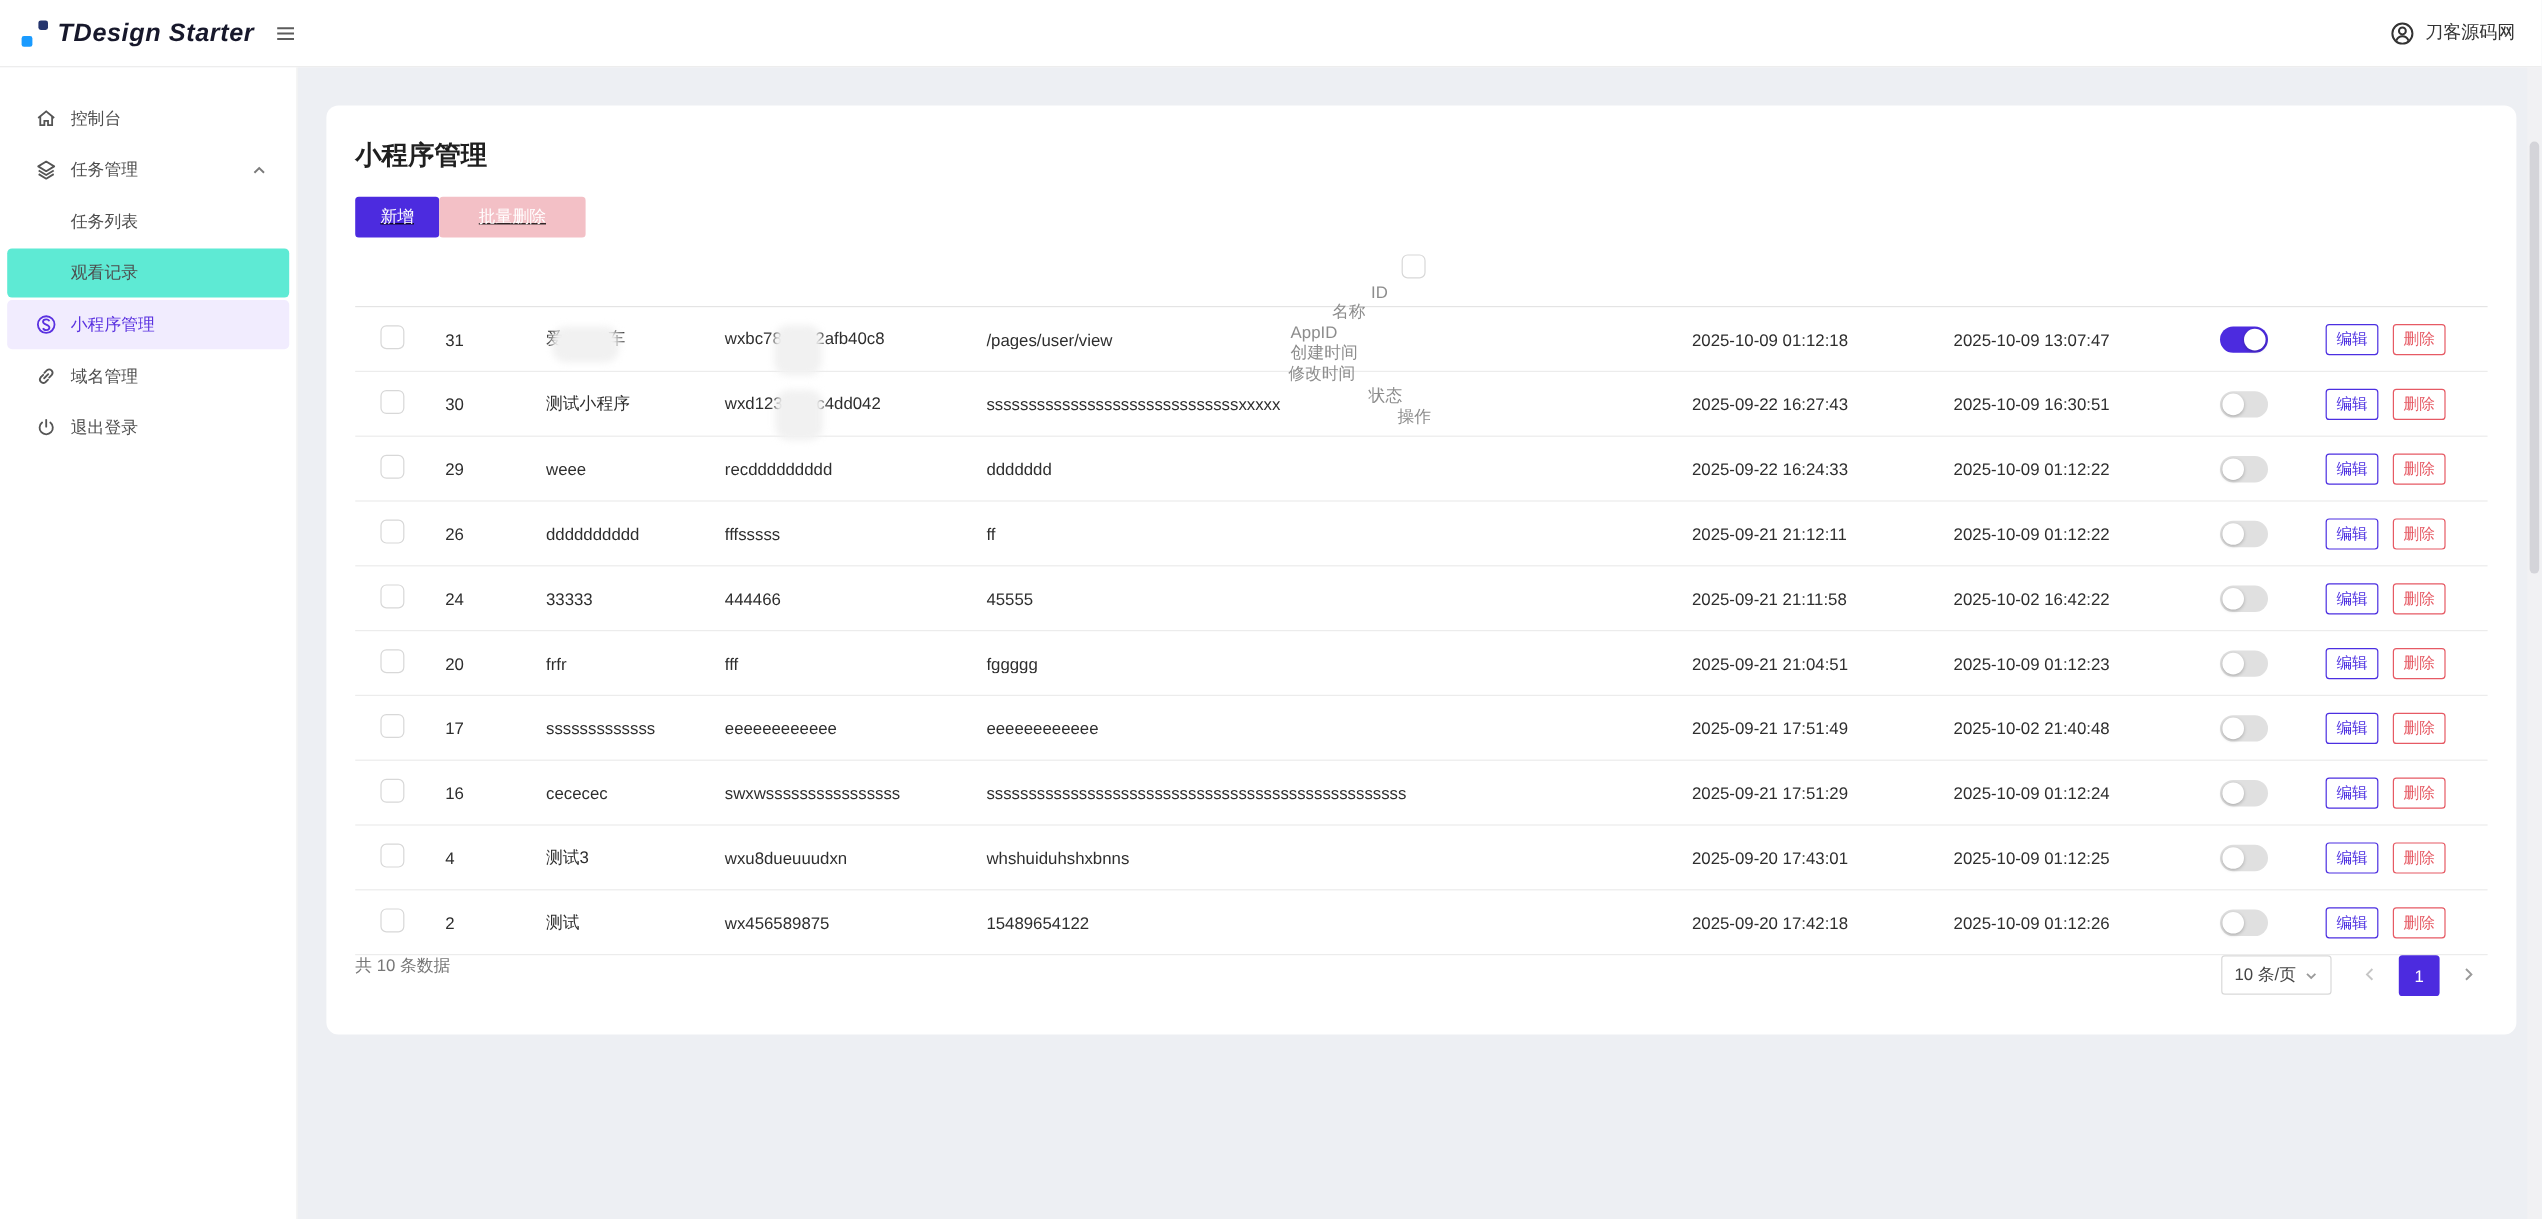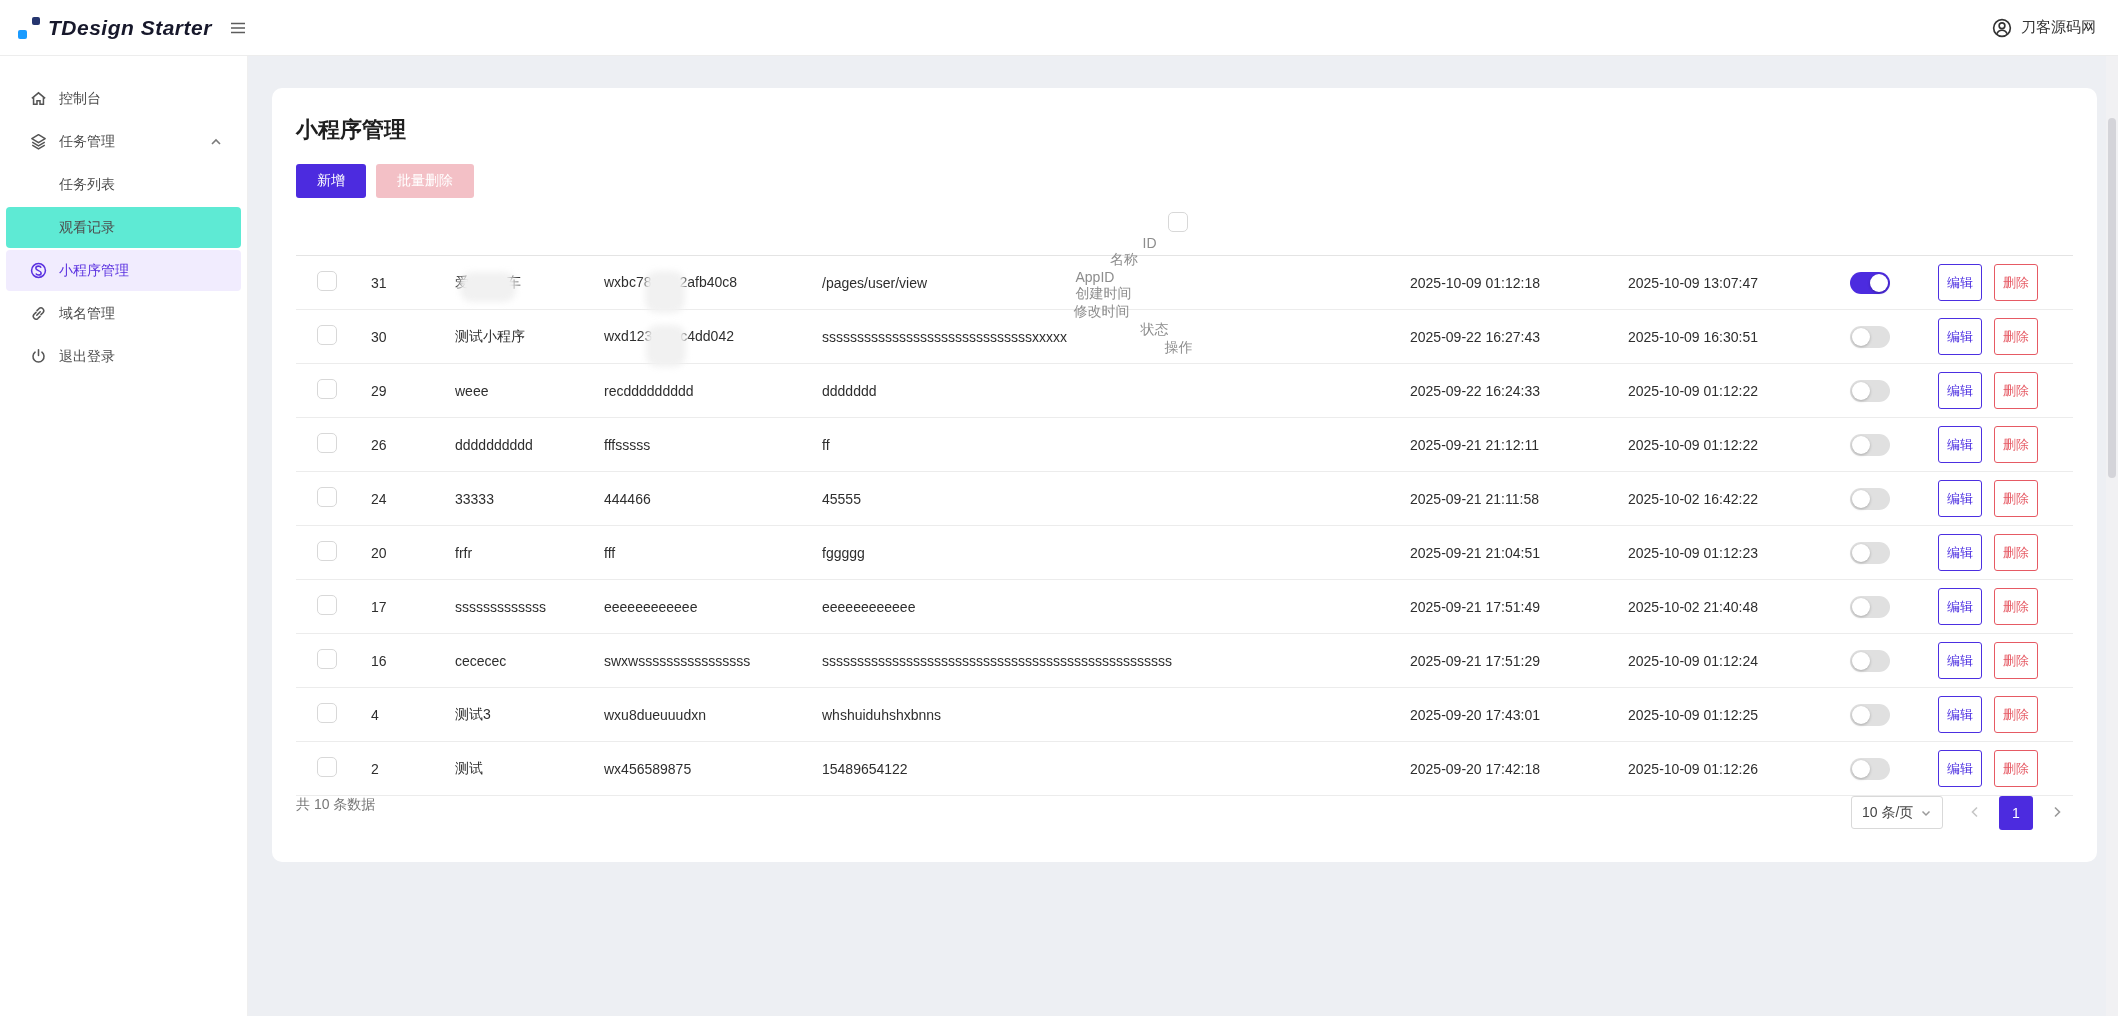--- a/index.html
+++ b/index.html
@@ -30,24 +30,24 @@
   .menu-item.hovered { background:#5eead4; }
   .menu-item.active { background:#f1ecfe; color:#5a31e0; }
   .menu-item.active .mi-icon { color:#5a31e0; }
   .mi-label { flex:1; }
   .mi-arrow { margin-right:18px; color:#7a7a7a; display:flex; }
 
   
   .card { position:absolute; left:272px; top:88px; width:1825px; height:774px; background:#fff;
     border-radius:10px; padding:28px 24px 0 24px; }
   .page-title { font-size:22px; font-weight:700; color:#1f1f1f; line-height:28px; }
-  .toolbar { margin-top:20px; display:flex; gap:10px; }
+  .toolbar { margin-top:20px; display:flex; gap:0;text-decoration:underline; }
   .btn-primary { height:34px; padding:0 21px; background:#4c2bdf; color:#fff; font-size:14px;
     border:none; border-radius:3px; cursor:pointer; }
-  .btn-danger-disabled { height:34px; padding:0 21px; background:#f3c0c6; color:#fff; font-size:14px;
+  .btn-danger-disabled { height:34px; padding:0 33px; background:#f3c0c6; color:#fff; font-size:14px;
     border:none; border-radius:3px; cursor:not-allowed; }
 
   
   .table { margin-top:14px; }
   .tr { display:flex; align-items:center; height:54px; border-bottom:1px solid #ececec;
     font-size:14px; color:#2e2e2e; }
   .thead { height:44px; color:#8d8d8d; border-bottom:1px solid #e4e4e4;flex-direction:column; }
   .td { padding-right:12px; white-space:nowrap; overflow:visible; }
   .col-check { width:75px; padding-left:21px; }
   .col-id { width:84px; }
@@ -62,21 +62,21 @@
   .checkbox { display:inline-block; width:20px; height:20px; border:1.5px solid #d8d8d8;
     border-radius:5px; background:#fff; cursor:pointer; }
 
   .toggle { position:relative; display:inline-block; width:40px; height:22px; border-radius:11px;
     background:#e0e0e0; cursor:pointer; vertical-align:middle; }
   .toggle .knob { position:absolute; top:2px; left:2px; width:18px; height:18px; border-radius:50%;
     background:#fff; box-shadow:0 1px 3px rgba(0,0,0,.25); transition:left .2s; }
   .toggle.on { background:#4c2bdf; }
   .toggle.on .knob { left:20px; }
 
-  .btn-mini { height:37px; padding:0 8px; background:#fff; font-size:13px; border-radius:3px; cursor:pointer;text-align:right; }
+  .btn-mini { height:26px; padding:0 8px; background:#fff; font-size:13px; border-radius:3px; cursor:pointer;text-align:right; }
   .btn-mini.edit { border:1px solid #4c2fe1; color:#4c2fe1; }
   .btn-mini.del { border:1px solid #e65a64; color:#e65a64; }
 
   .blob { display:inline-block; vertical-align:middle; background:#f1f1f1; border-radius:12px;
     filter:blur(3px); position:relative; z-index:2; }
   .blob-name { width:56px; height:30px; margin:0 -9px; transform:translateY(4px); }
   .blob-appid { width:40px; height:42px; margin:0 -6px; transform:translateY(9px); }
 
   
   .table-footer { height:66px; display:flex; align-items:flex-start; }

